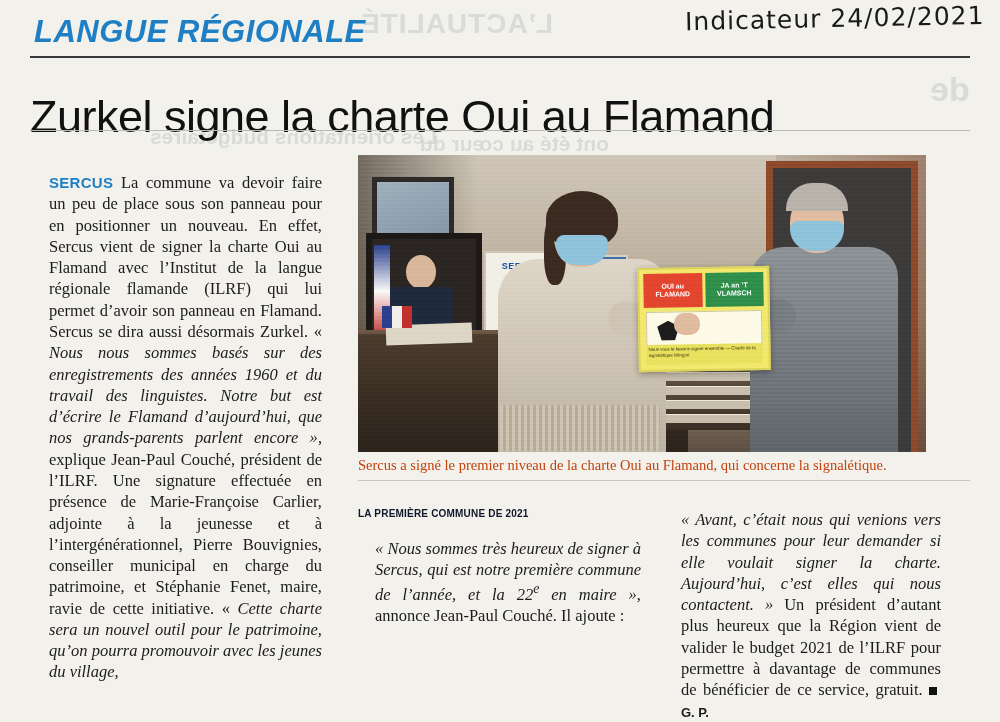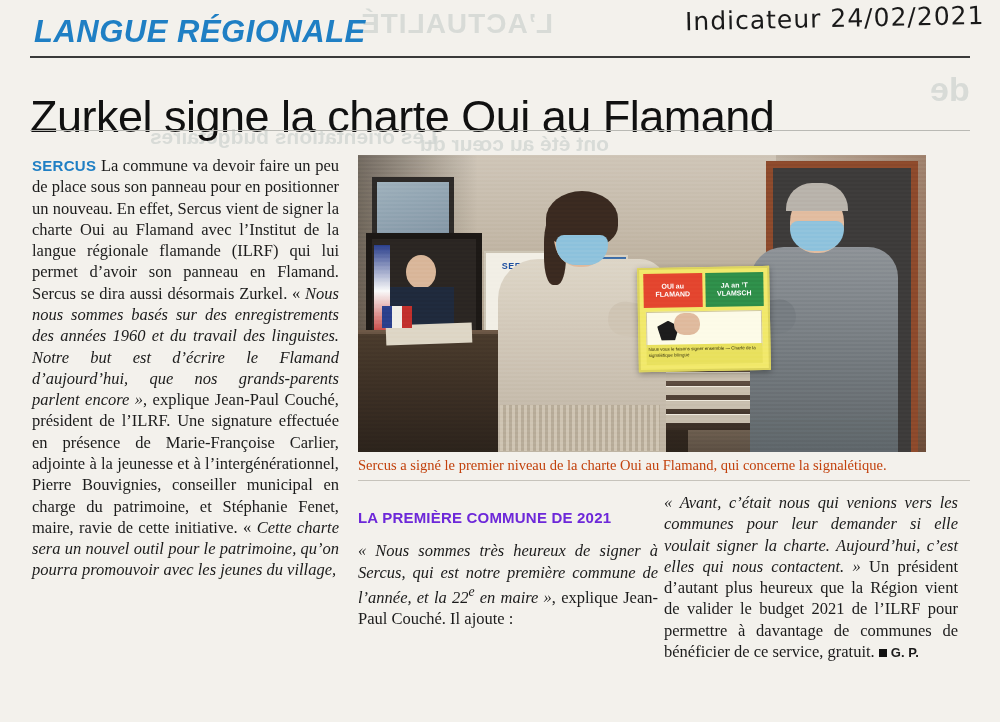--- a/index.html
+++ b/index.html
@@ -340,32 +340,32 @@
     left: 664px;
     width: 294px;
     font-size: 16.5px;
     line-height: 1.29;
     text-align: justify;
     hyphens: auto;
   }
   .subhead {
     font-family: "Liberation Sans", sans-serif;
     font-weight: bold;
-    font-size: 15px;
-    color: #6d28d9;
+    font-size: 10px;
+    color: #0f172a;
     letter-spacing: .2px;
     margin: 16px 0 13px;
   }
   .signature {
     font-family: "Liberation Sans", sans-serif;
     font-weight: bold;
     font-size: 13px;
   }
   .sq { display: inline-block; width: 8px; height: 8px; background: #111; margin-right: 4px; }
-  p { margin: 0; }
+  p { margin: 17px; }
 </style>
 </head>
 <body>
 
 <div id="page">
 
   <div class="ghost ghost-1">L’ACTUALITÉ</div>
   <div class="ghost ghost-2">de</div>
   <div class="ghost ghost-3">Les orientations budgétaires</div>
   <div class="ghost ghost-4">ont été au cœur du</div>
@@ -452,21 +452,21 @@
       <div class="photo-grain"></div>
     </div>
   </div>
 
   <div class="caption">Sercus a signé le premier niveau de la charte Oui au Flamand, qui concerne la signalétique.</div>
   <div class="rule-caption"></div>
 
   <div class="col2">
     <div class="subhead">LA PREMIÈRE COMMUNE DE 2021</div>
     <p>
-      <span class="quote">« Nous sommes très heureux de signer à Sercus, qui est notre première commune de l’année, et la 22</span><sup class="quote">e</sup><span class="quote"> en maire »</span><span>, explique Jean-Paul Couché. Il ajoute :</span>
+      <span class="quote">« Nous sommes très heureux de signer à Sercus, qui est notre première commune de l’année, et la 22</span><sup class="quote">e</sup><span class="quote"> en maire »</span><span>, annonce Jean-Paul Couché. Il ajoute :</span>
     </p>
   </div>
 
   <div class="col3">
     <p>
       <span class="quote">« Avant, c’était nous qui venions vers les communes pour leur demander si elle voulait signer la charte. Aujourd’hui, c’est elles qui nous contactent. »</span><span> Un président d’autant plus heureux que la Région vient de valider le budget 2021 de l’ILRF pour permettre à davantage de communes de bénéficier de ce service, gratuit.</span>
       <span class="sq"></span><span class="signature">G. P.</span>
     </p>
   </div>
 

